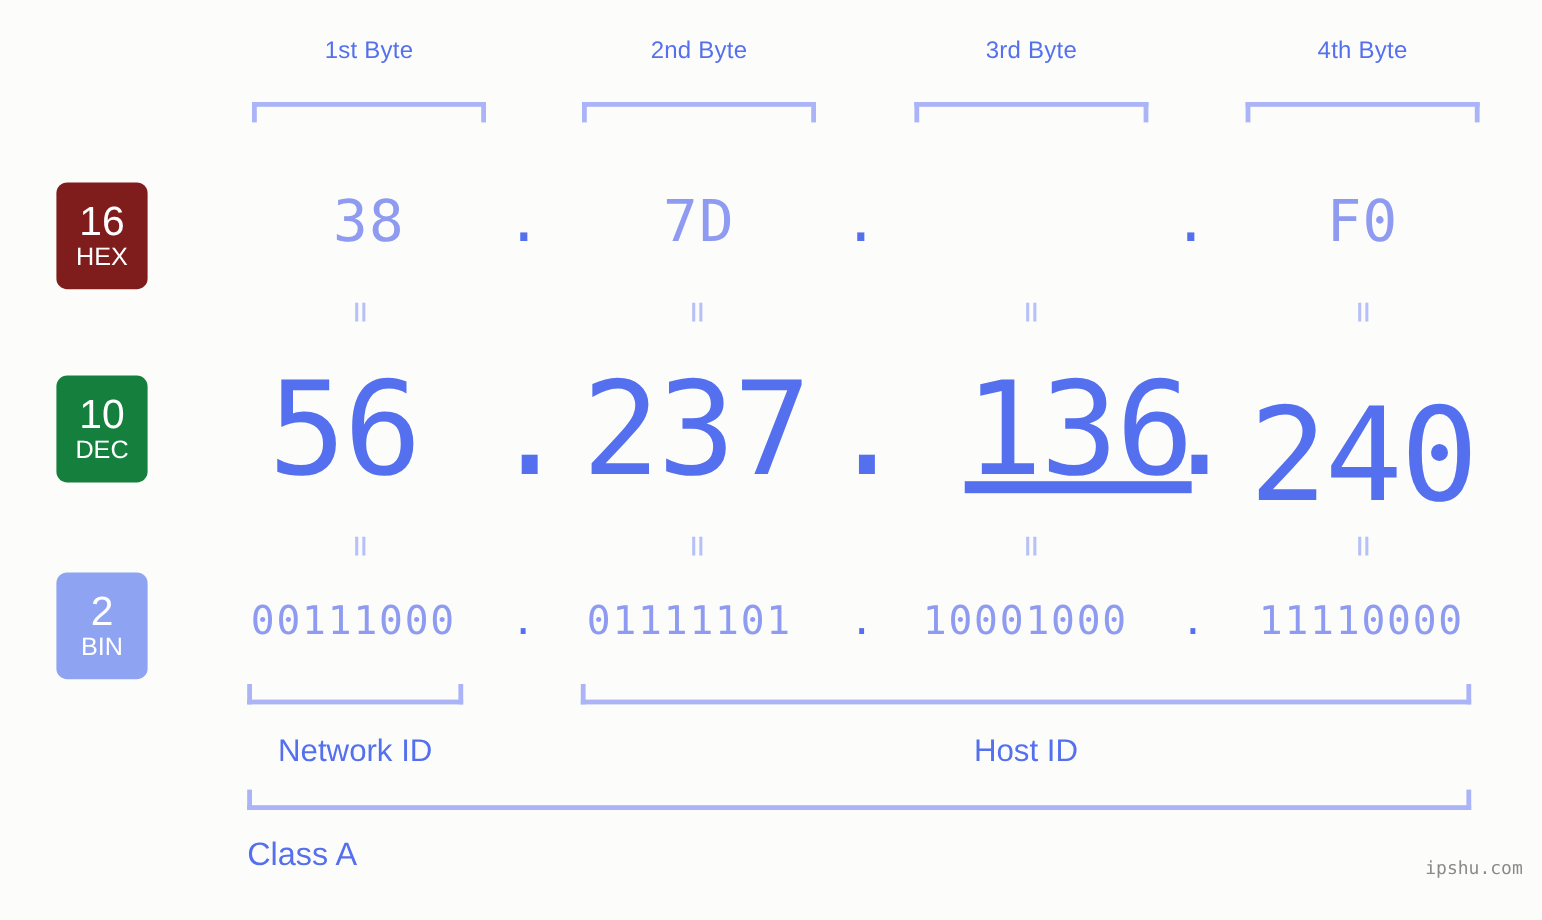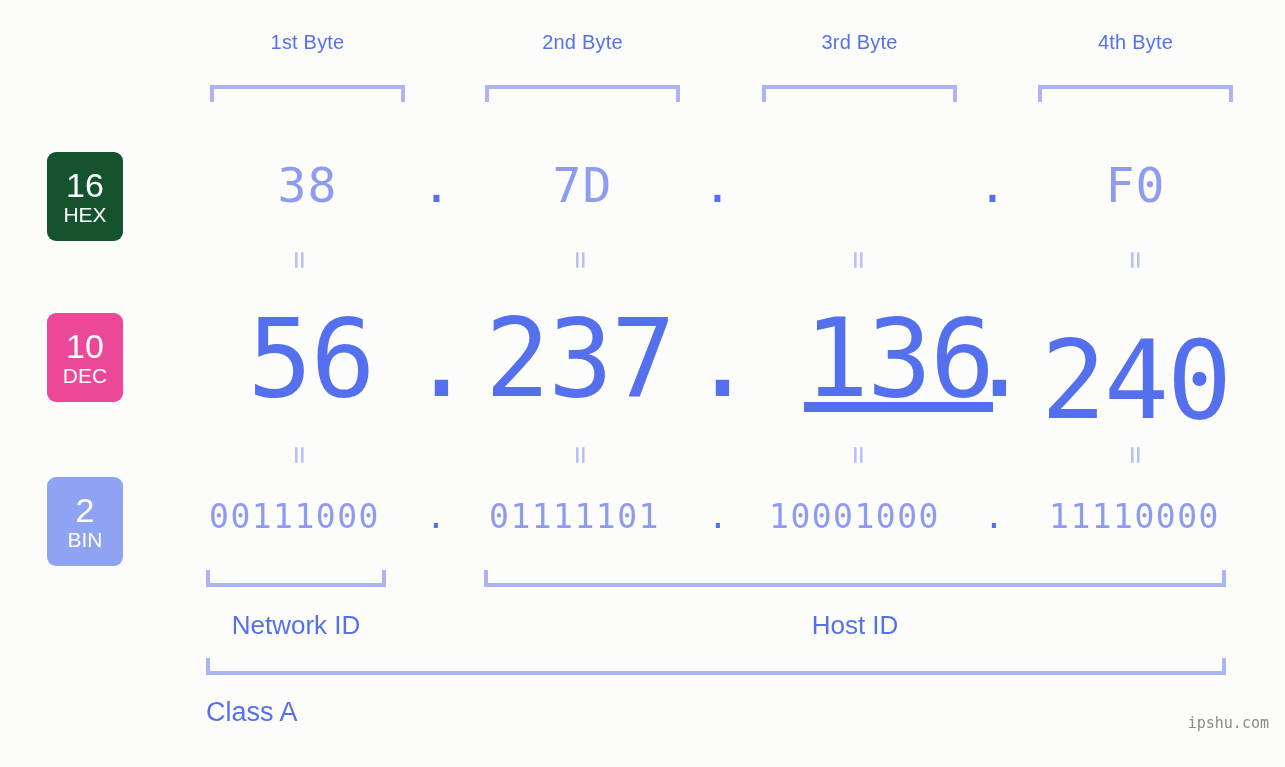--- a/index.html
+++ b/index.html
@@ -68,22 +68,22 @@
     line-height: 36px;
     font-weight: 400;
     font-family: "Liberation Sans", sans-serif;
   }
   .badge .sys {
     font-size: 21px;
     line-height: 23px;
     font-weight: 400;
     font-family: "Liberation Sans", sans-serif;
   }
-  #badge-hex { top: 152px; height: 89px; background: #14532d; }
-  #badge-dec { top: 313px; height: 89px; background: #ec4899; }
+  #badge-hex { top: 152px; height: 89px; background: #7f1d1d; }
+  #badge-dec { top: 313px; height: 89px; background: #15803d; }
   #badge-bin { top: 477px; height: 89px; background: #8ea3f2; }
 
   
   .hex-cell {
     position: absolute;
     top: 154px;
     text-align: center;
     font-size: 48px;
     line-height: 62px;
     color: #8e9bf0;
@@ -223,21 +223,21 @@
   <div class="eq eq-row1" style="left:285px;">=</div>
   <div class="eq eq-row1" style="left:566px;">=</div>
   <div class="eq eq-row1" style="left:844px;">=</div>
   <div class="eq eq-row1" style="left:1121px;">=</div>
 
   <div class="badge" id="badge-dec">
     <span class="num">10</span>
     <span class="sys">DEC</span>
   </div>
 
-  <div class="dec-cell" style="left:183px; width:255px;">56</div>
+  <div class="dec-cell" style="left:159px; width:255px;">56</div>
   <div class="dec-dot" style="left:409px;">.</div>
   <div class="dec-cell" style="left:452px; width:255px;">237</div>
   <div class="dec-dot" style="left:690px;">.</div>
   <div class="dec-cell" style="left:771px; width:255px;text-decoration:underline;">136</div>
   <div class="dec-dot" style="left:967px;">.</div>
   <div class="dec-cell" style="left:1008px; width:255px;margin-top:22px;">240</div>
 
   <div class="eq eq-row2" style="left:285px;">=</div>
   <div class="eq eq-row2" style="left:566px;">=</div>
   <div class="eq eq-row2" style="left:844px;">=</div>

